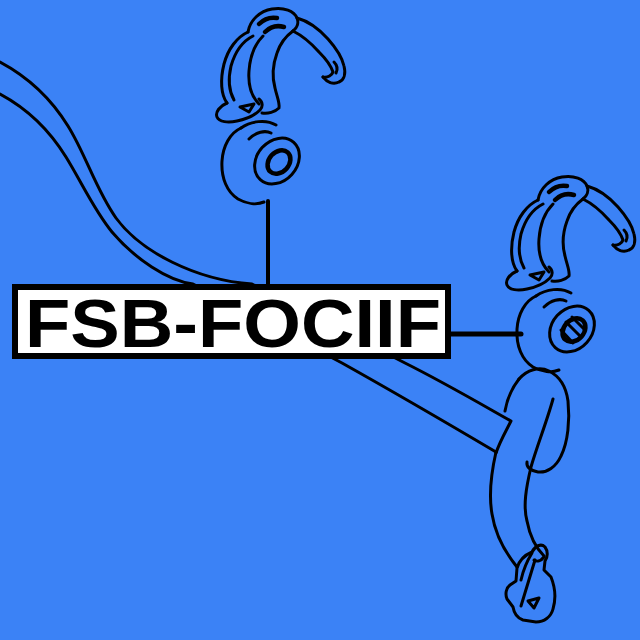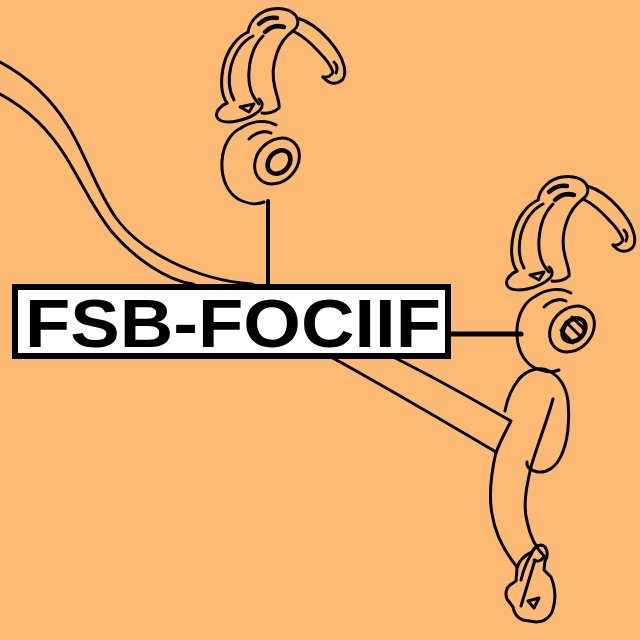--- a/index.html
+++ b/index.html
@@ -5,21 +5,21 @@
   html, body {
     margin: 0;
     padding: 0;
     background: #ffffff;
     font-family: "Liberation Sans", sans-serif;
   }
   .canvas {
     position: relative;
     width: 640px;
     height: 640px;
-    background: #fdba74;
+    background: #3b82f6;
     overflow: hidden;
   }
   .canvas svg {
     position: absolute;
     top: 0;
     left: 0;
     display: block;
   }
   .art {
     fill: none;

